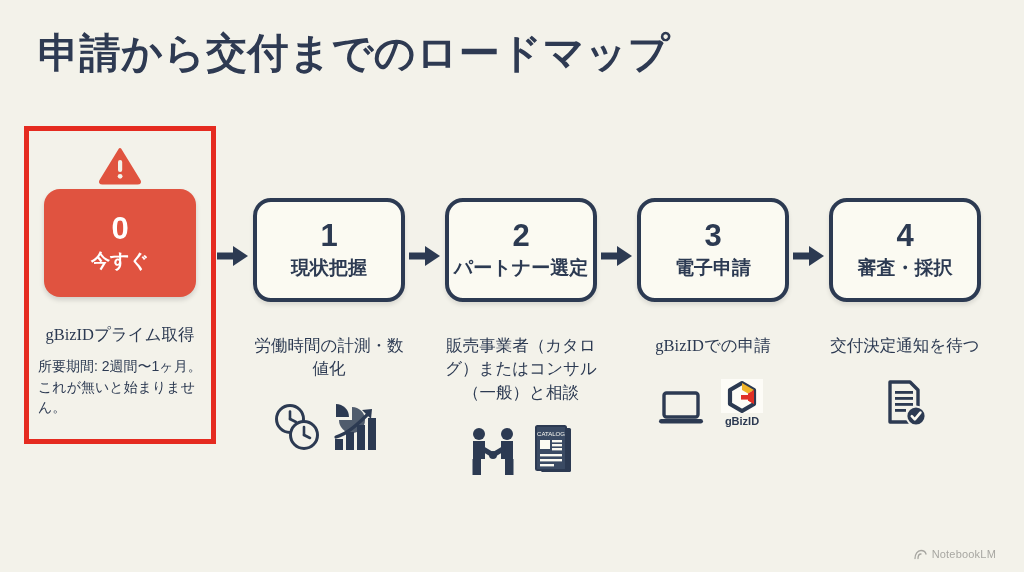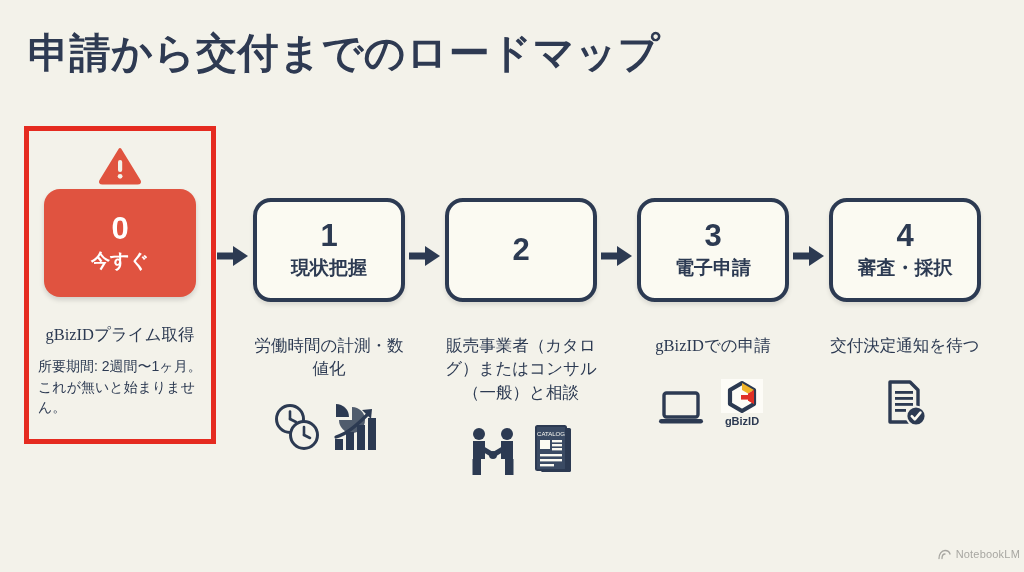--- a/index.html
+++ b/index.html
@@ -12,21 +12,21 @@
     background: #F3F2EA;
     font-family: "Liberation Sans", "DejaVu Sans", sans-serif;
     color: #2C3A52;
     overflow: hidden;
     position: relative;
   }
 
   
   .page-title {
     position: absolute;
-    left: 28px;
+    left: 38px;
     top: 26px;
     font-size: 41px;
     font-weight: 700;
     letter-spacing: 0.5px;
     color: #2E3A52;
     white-space: nowrap;
   }
 
   
   .roadmap {
@@ -154,21 +154,21 @@
     padding-top: 0;
     flex: 0 0 auto;
   }
   .arrow svg { display: block; }
   .arrow-a0 { margin-top: 118px; }
   .arrow-an { margin-top: 118px; }
 
   
   .watermark {
     position: absolute;
-    right: 4px;
+    right: 28px;
     bottom: 12px;
     display: flex;
     align-items: center;
     gap: 5px;
     opacity: 0.45;
   }
   .watermark-text {
     font-size: 11px;
     color: #4A4A48;
     letter-spacing: 0.2px;
@@ -237,20 +237,21 @@
   <div class="arrow arrow-an">
     <svg width="32" height="24" viewBox="0 0 32 24">
       <rect x="0" y="8.5" width="18" height="7" fill="#2C3A52"></rect>
       <path d="M16 2 L31 12 L16 22 Z" fill="#2C3A52"></path>
     </svg>
   </div>
 
   <div class="step step-plain">
     <div class="node node-outline">
       <div class="node-num">2</div>
+      <div class="node-label">パートナー選定</div>
     </div>
     <div class="caption">販売事業者（カタログ）またはコンサル（一般）と相談</div>
     <div class="icons">
       <svg width="56" height="50" viewBox="0 0 56 50">
         <circle cx="13" cy="8" r="6" fill="#2C3A52"></circle>
         <path d="M7 15 h12 v18 h-4 v16 h-4 v-16 h-4 Z" fill="#2C3A52"></path>
         <rect x="6.5" y="33" width="4.5" height="16" fill="#2C3A52"></rect>
         <circle cx="41" cy="8" r="6" fill="#2C3A52"></circle>
         <path d="M35 15 h12 v18 h-4 v16 h-4 v-16 h-4 Z" fill="#2C3A52"></path>
         <rect x="43" y="33" width="4.5" height="16" fill="#2C3A52"></rect>

